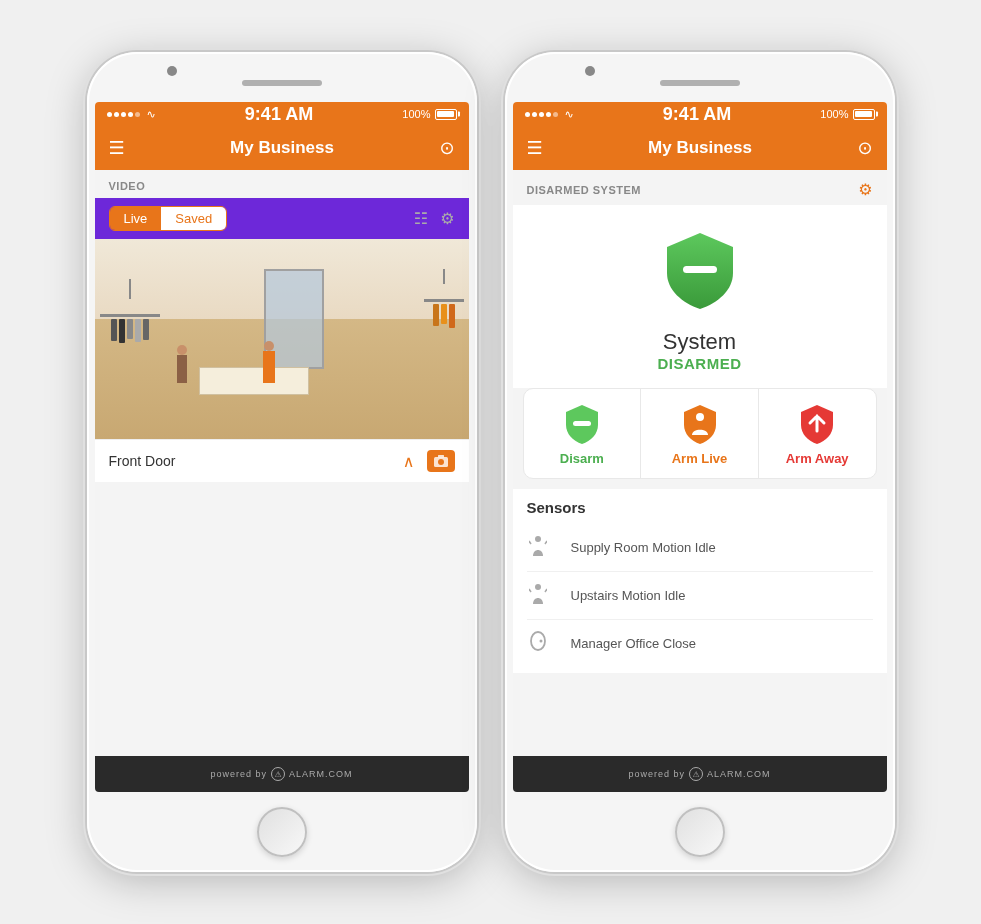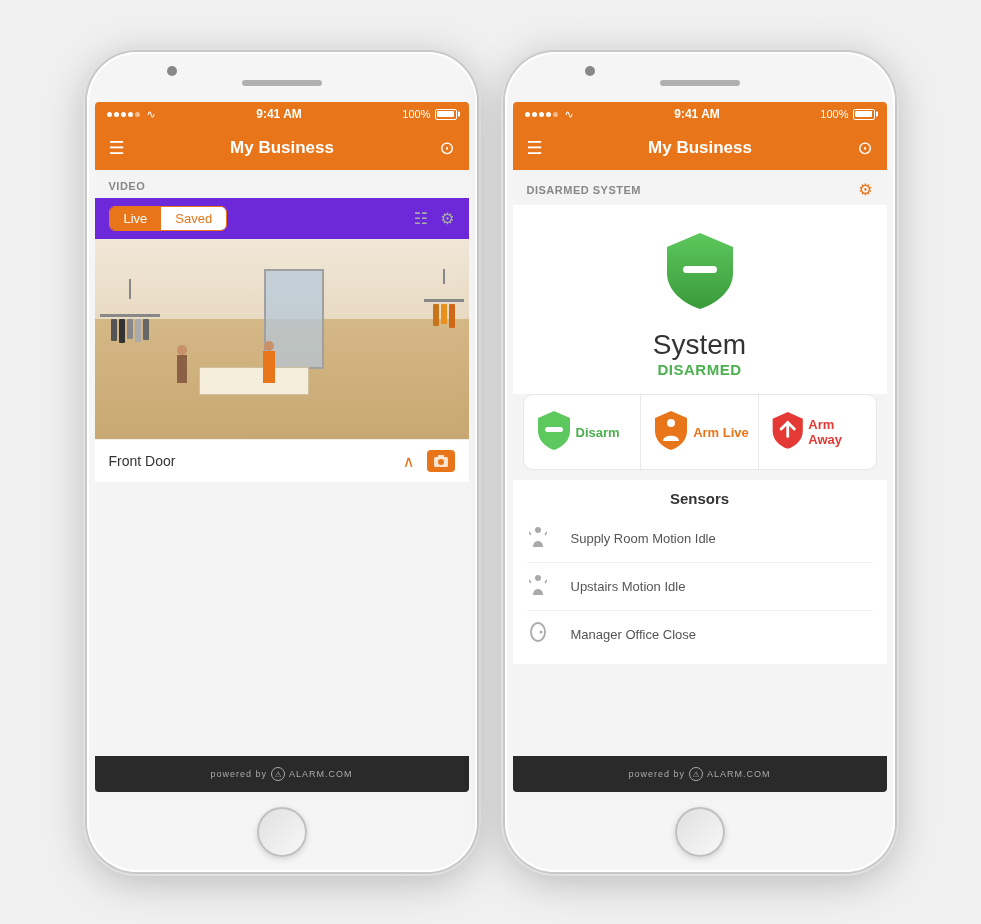--- a/index.html
+++ b/index.html
@@ -125,21 +125,21 @@
       background: white;
     }
     .status-dot.dim { background: rgba(255,255,255,0.5); }
     .wifi-icon {
       color: white;
       font-size: 11px;
       margin-left: 3px;
     }
     .status-time {
       color: white;
-      font-size: 12px;
+      font-size: 18px;
       font-weight: 600;
     }
     .status-right {
       display: flex;
       align-items: center;
       gap: 4px;
       color: white;
       font-size: 11px;
     }
     .battery-bar {
@@ -423,21 +423,21 @@
       display: flex;
       flex-direction: column;
       align-items: center;
     }
     .shield-icon-large {
       width: 90px;
       height: 90px;
       margin-bottom: 14px;
     }
     .system-label {
-      font-size: 28px;
+      font-size: 22px;
       font-weight: 400;
       color: #333;
     }
     .system-status {
       font-size: 15px;
       font-weight: 700;
       color: #4caf50;
       letter-spacing: 0.5px;
     }
 
@@ -445,25 +445,26 @@
       background: white;
       margin: 0 10px 10px;
       border: 1.5px solid #e8e8e8;
       border-radius: 10px;
       display: flex;
       overflow: hidden;
     }
     .arm-btn {
       flex: 1;
       display: flex;
-      flex-direction: row;
+      flex-direction: column;
       align-items: center;
       padding: 12px 8px;
       cursor: pointer;
       border-right: 1px solid #e8e8e8;
+      justify-content: center;
     }
     .arm-btn:last-child { border-right: none; }
     .arm-btn-icon {
       width: 44px;
       height: 44px;
       margin-bottom: 6px;
     }
     .arm-btn-label {
       font-size: 13px;
       font-weight: 600;
@@ -475,21 +476,20 @@
     
     .sensors-section {
       background: white;
       padding: 10px 14px 6px;
     }
     .sensors-title {
       font-size: 15px;
       font-weight: 600;
       color: #333;
       margin-bottom: 8px;
-      text-align: center;
     }
     .sensor-row {
       display: flex;
       align-items: center;
       padding: 10px 0;
       border-bottom: 1px solid #f0f0f0;
       gap: 22px;
     }
     .sensor-row:last-child { border-bottom: none; }
     .sensor-icon {

